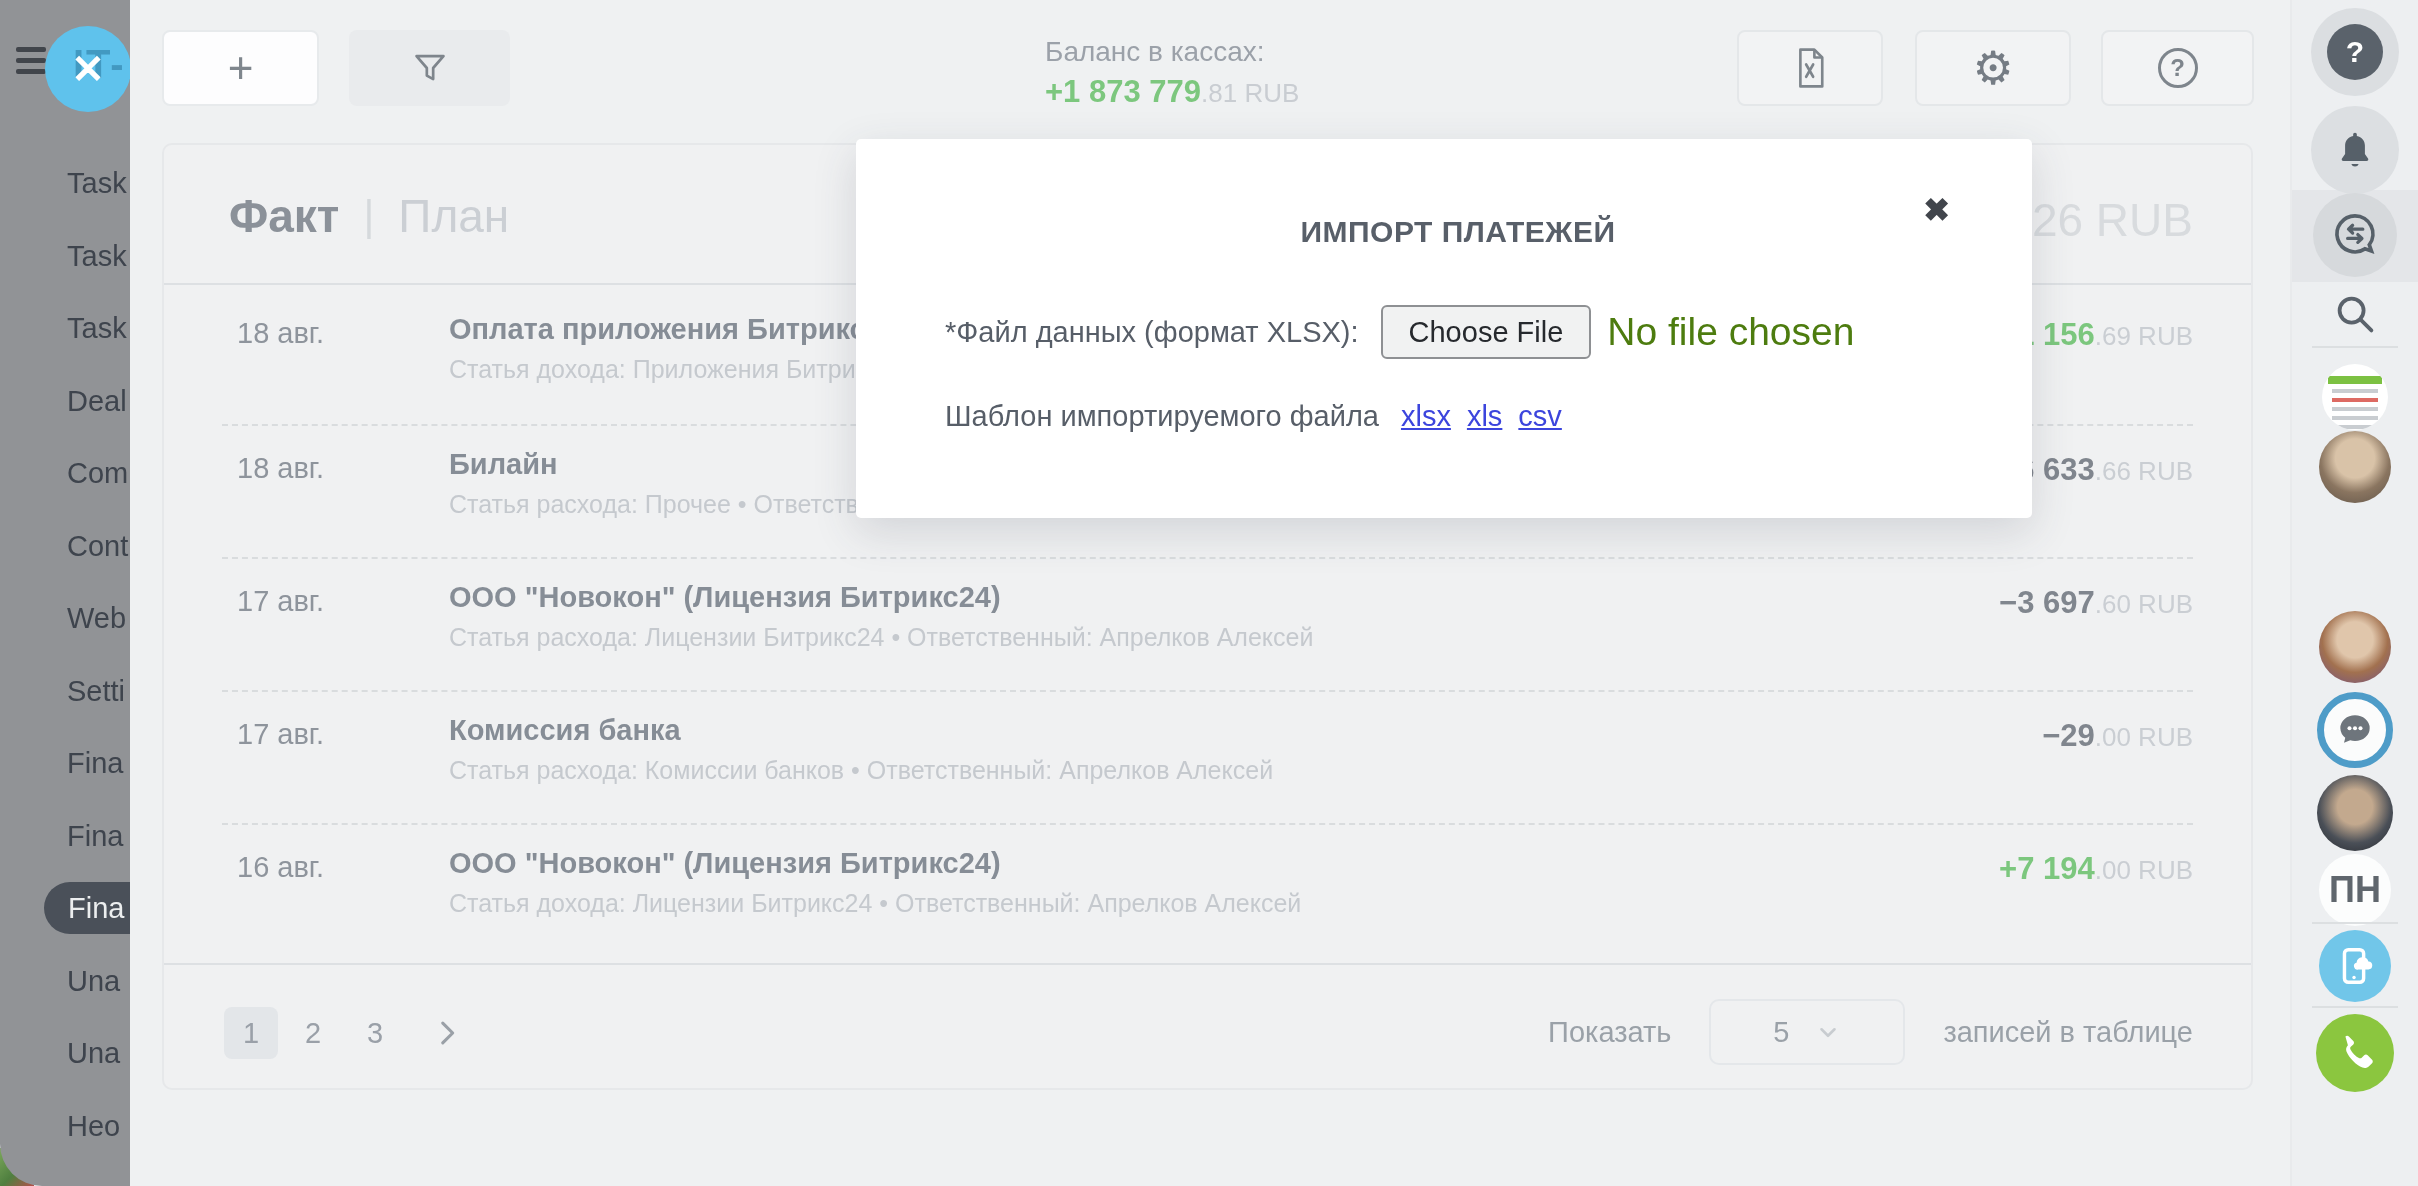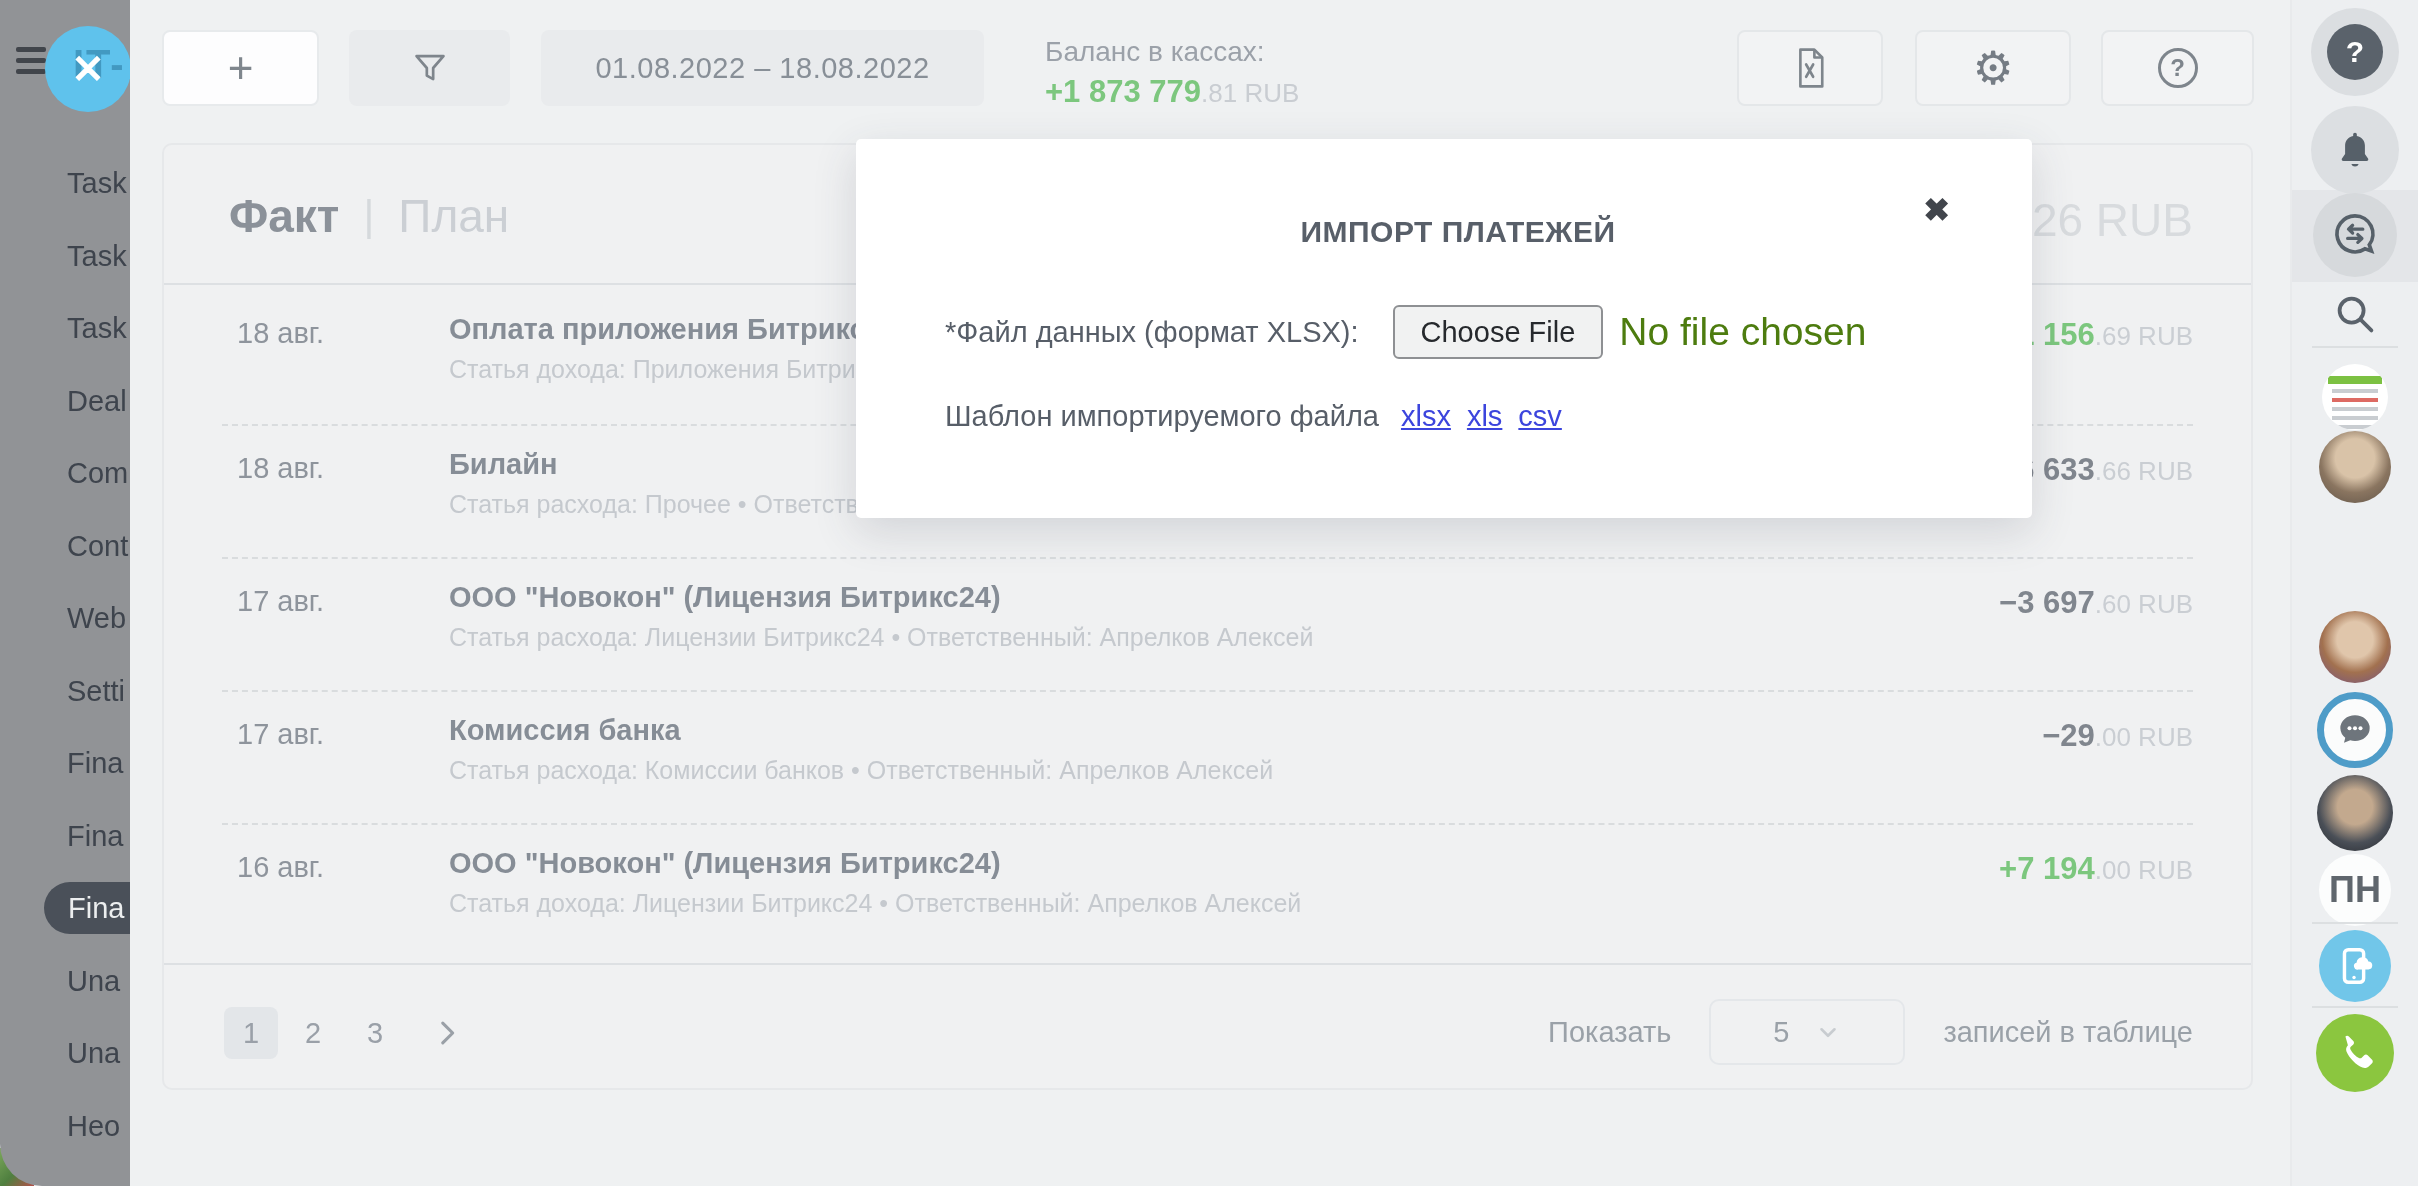--- a/index.html
+++ b/index.html
@@ -75,21 +75,21 @@
     margin:0 38px; display:flex; align-items:center; justify-content:center; cursor:pointer; }
   .size-select .v { font-size:29px; color:#9aa1a8; margin-right:26px; }
 
   
   .modal { position:absolute; left:856px; top:139px; width:1176px; height:379px; background:#ffffff;
     border-radius:5px; box-shadow:0 14px 44px rgba(55,65,80,.16); z-index:30; }
   .modal-close { position:absolute; right:82px; top:52px; font-size:32px; font-weight:700; color:#41454c; cursor:pointer; }
   .modal-title { position:absolute; left:0; right:0; top:76px; text-align:center;
     font-size:30px; font-weight:700; color:#585f69; letter-spacing:.5px;padding-left:28px; }
   .m-row1 { position:absolute; left:89px; top:164px; height:58px; display:flex; align-items:center; }
-  .m-row1 .lbl { font-size:29px; color:#575e68; margin-right:34px; }
+  .m-row1 .lbl { font-size:29px; color:#575e68; margin-right:22px; }
   .file-btn { height:54px; padding:0 26px; background:#f1f2f2; border:2px solid #8e9093; border-radius:6px;
     font-size:29px; color:#26292d; display:flex; align-items:center; cursor:pointer; }
   .file-none { font-size:39px; color:#4d7c0f; margin-left:16px; }
   .m-row2 { position:absolute; left:89px; top:250px; height:44px; display:flex; align-items:flex-end; }
   .m-row2 .lbl { font-size:29px; color:#575e68; margin-right:22px; }
   .tpl-link { font-size:29px; color:#3c45dd; text-decoration:underline; margin-right:16px; cursor:pointer; }
 
   
   .sidebar { position:absolute; left:2290px; top:0; width:128px; height:1186px; background:#edeff1;
     border-left:2px solid #e8eaec; z-index:10; }
@@ -155,23 +155,20 @@
   </div>
 
   <div class="tb-btn btn-add">
     <span class="plus-glyph">+</span>
   </div>
   <div class="tb-btn btn-filter">
     <svg width="38" height="38" viewBox="0 0 24 24">
       <path d="M3.5 4.5h17l-6.5 7.5v7l-4-2.2v-4.8z" fill="none" stroke="#7e858c" stroke-width="1.7" stroke-linejoin="round"></path>
     </svg>
   </div>
-  <div class="tb-btn btn-date">
-    <span>01.08.2022 – 18.08.2022</span>
-  </div>
   <div class="balance">
     <div class="lbl">Баланс в кассах:</div>
     <div class="val"><span>+1 873 779</span><span class="frac">.81 RUB</span></div>
   </div>
   <div class="tb-btn btn-excel">
     <svg width="42" height="46" viewBox="0 0 24 26">
       <path d="M6.5 2.5h8l4.5 4.5v16.5h-12.5z" fill="none" stroke="#7e858c" stroke-width="1.5" stroke-linejoin="round"></path>
       <path d="M14.5 2.5v4.5h4.5" fill="none" stroke="#7e858c" stroke-width="1.5" stroke-linejoin="round"></path>
       <path d="M9.8 11l4 7m0-7l-4 7" stroke="#7e858c" stroke-width="1.5" stroke-linecap="round"></path>
     </svg>

